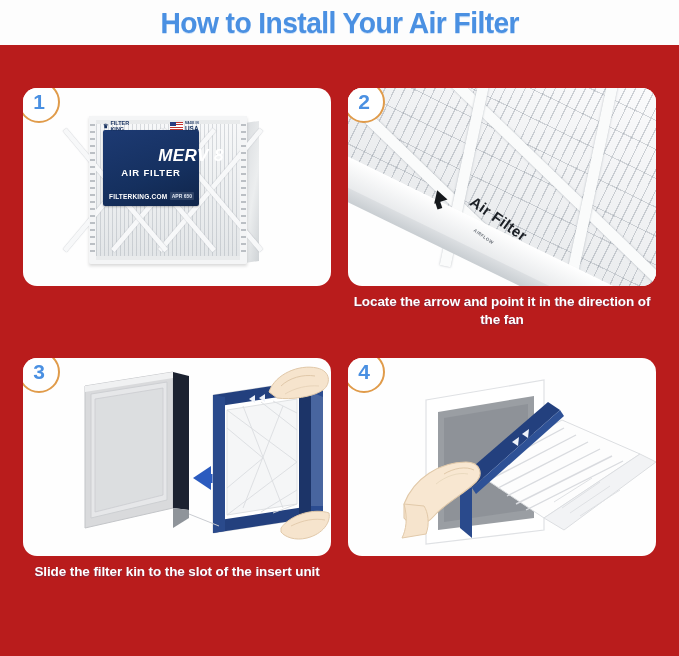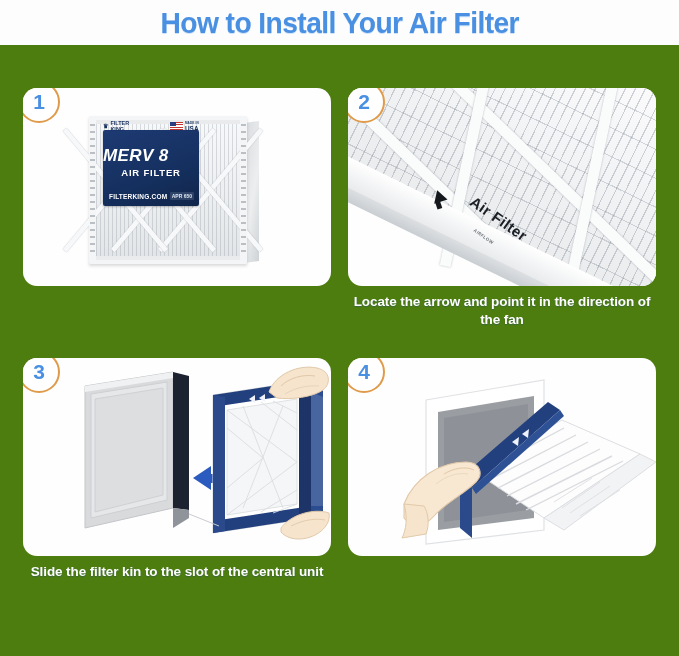--- a/index.html
+++ b/index.html
@@ -2,21 +2,21 @@
 <html><head>
 <meta charset="utf-8">
 <style>
   html,body{margin:0;padding:0;}
   body{
     width:679px;height:656px;
     background:#ffffff;
     font-family:"Liberation Sans", sans-serif;
     overflow:hidden;
   }
-  .poster{position:relative;width:679px;height:656px;background:#4d7c0f;}
+  .poster{position:relative;width:679px;height:656px;background:#b91c1c;}
 
   
   .header{
     position:absolute;left:0;top:0;width:679px;height:45px;
     background:#fdfdfd;
     display:flex;align-items:center;justify-content:center;
   }
   .header h1{
     margin:0;
     font-family:"Liberation Sans", sans-serif;
@@ -105,22 +105,22 @@
   .lbl-top{position:absolute;left:0;top:-10px;width:96px;height:12px;display:flex;align-items:center;justify-content:space-between;}
   .brand{display:flex;align-items:center;gap:2px;color:#17315f;font-size:5.5px;font-weight:bold;line-height:6px;}
   .brand .crown{font-size:6px;}
   .flagbadge{display:flex;align-items:center;gap:2px;}
   .flag{width:13px;height:8px;background:
       linear-gradient(180deg,#c1342f 0 14%,#fff 14% 28%,#c1342f 28% 42%,#fff 42% 57%,#c1342f 57% 71%,#fff 71% 85%,#c1342f 85% 100%);
     position:relative;}
   .flag:before{content:"";position:absolute;left:0;top:0;width:6px;height:4.4px;background:#2a3d80;}
   .usa{font-size:6.5px;font-weight:bold;color:#17315f;line-height:6px;}
   .usa small{display:block;font-size:3px;font-weight:bold;letter-spacing:.2px;}
-  .merv{position:absolute;left:0;top:16px;width:96px;color:#fff;
-    font-size:17px;font-weight:bold;font-style:italic;letter-spacing:.4px;}
+  .merv{position:absolute;left:0;top:16px;width:96px;text-align:center;color:#fff;
+    font-size:17px;font-weight:bold;font-style:italic;letter-spacing:.4px;padding-left:40px;}
   .airfilter{position:absolute;left:0;top:37px;width:96px;text-align:center;color:#fff;
     font-size:9.5px;font-weight:bold;letter-spacing:.8px;}
   .lbl-bottom{position:absolute;left:6px;right:5px;bottom:6px;display:flex;align-items:center;justify-content:space-between;}
   .site{color:#fff;font-size:6.5px;font-weight:bold;letter-spacing:.2px;}
   .apr{color:#dfe6f2;font-size:5px;font-weight:bold;background:rgba(255,255,255,.12);padding:1px 2px;border-radius:1px;}
 
   
   .f2{position:absolute;left:0;top:0;width:100%;height:100%;overflow:hidden;}
   .f2-rot{position:absolute;left:-18px;top:-58px;width:360px;height:300px;transform:rotate(26deg);}
   .f2-pleat{
@@ -313,21 +313,21 @@
             <g>
               <path d="M258,170 C268,156 292,150 306,155 C308,164 300,176 284,180 C272,183 262,179 258,174 Z" fill="#f6e4cd" stroke="#e0c8a9" stroke-width="1"></path>
               <path d="M268,168 C280,162 292,160 302,162" fill="none" stroke="#e4ccae" stroke-width="1"></path>
             </g>
 
             <path d="M166,156 L196,168" stroke="#c9ccd1" stroke-width="1" fill="none"></path>
           </svg>
         </div>
         <div class="badge">3</div>
       </div>
-      <div class="caption">Slide the filter kin to the slot of the central unit</div>
+      <div class="caption">Slide the filter kin to the slot of the insert unit</div>
     </div>
 
     <div class="cell c4">
       <div class="card">
         <div class="svgart">
           <svg viewBox="0 0 308 198" width="308" height="198">
 
             <g>
               <polygon points="78,42 196,22 196,172 78,186" fill="#ffffff" stroke="#dfe1e4" stroke-width="1.2"></polygon>
               <polygon points="90,54 186,38 186,160 90,172" fill="#9a9ea3"></polygon>

